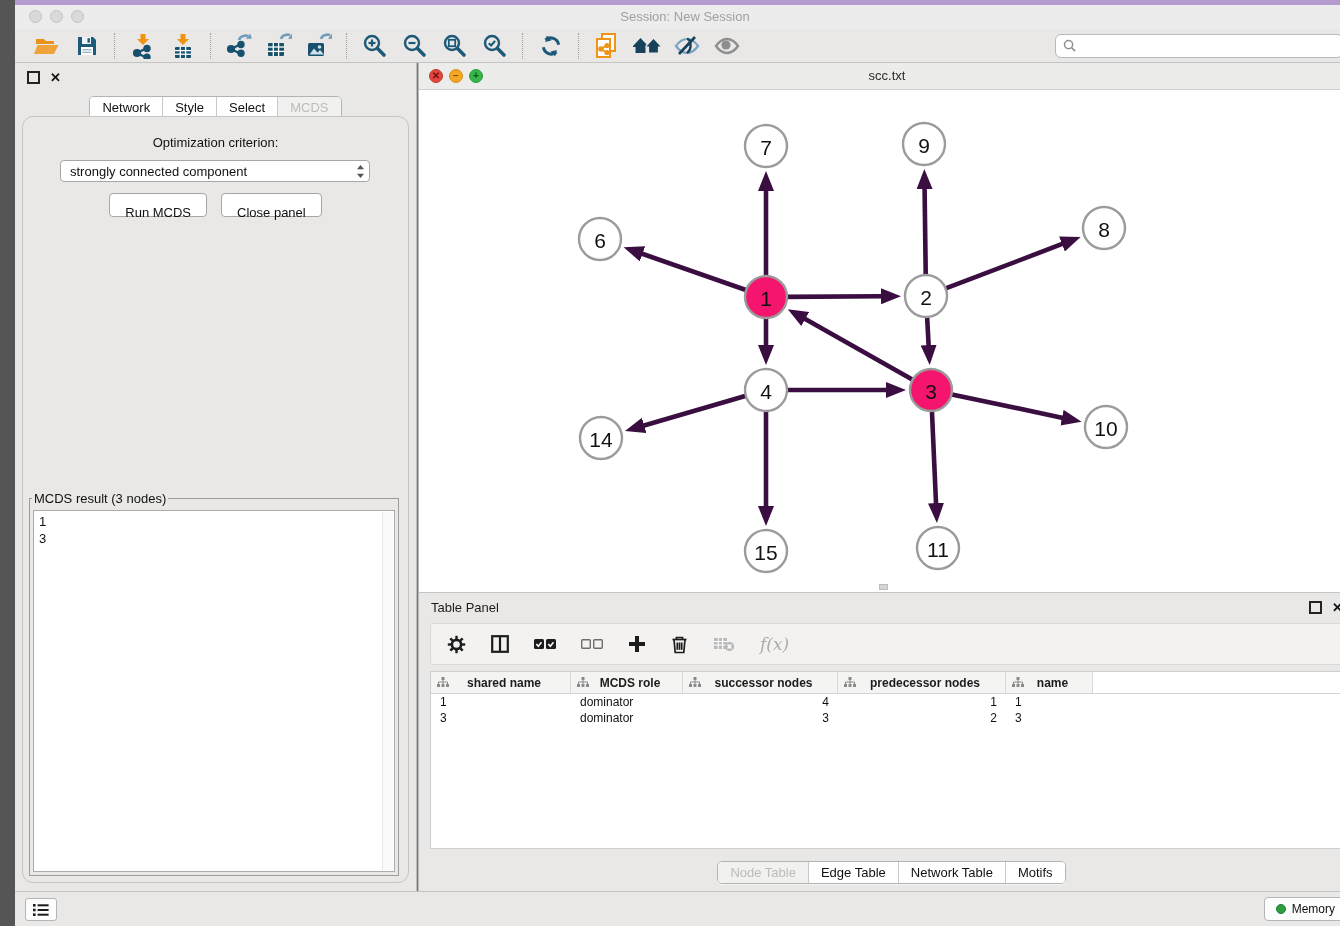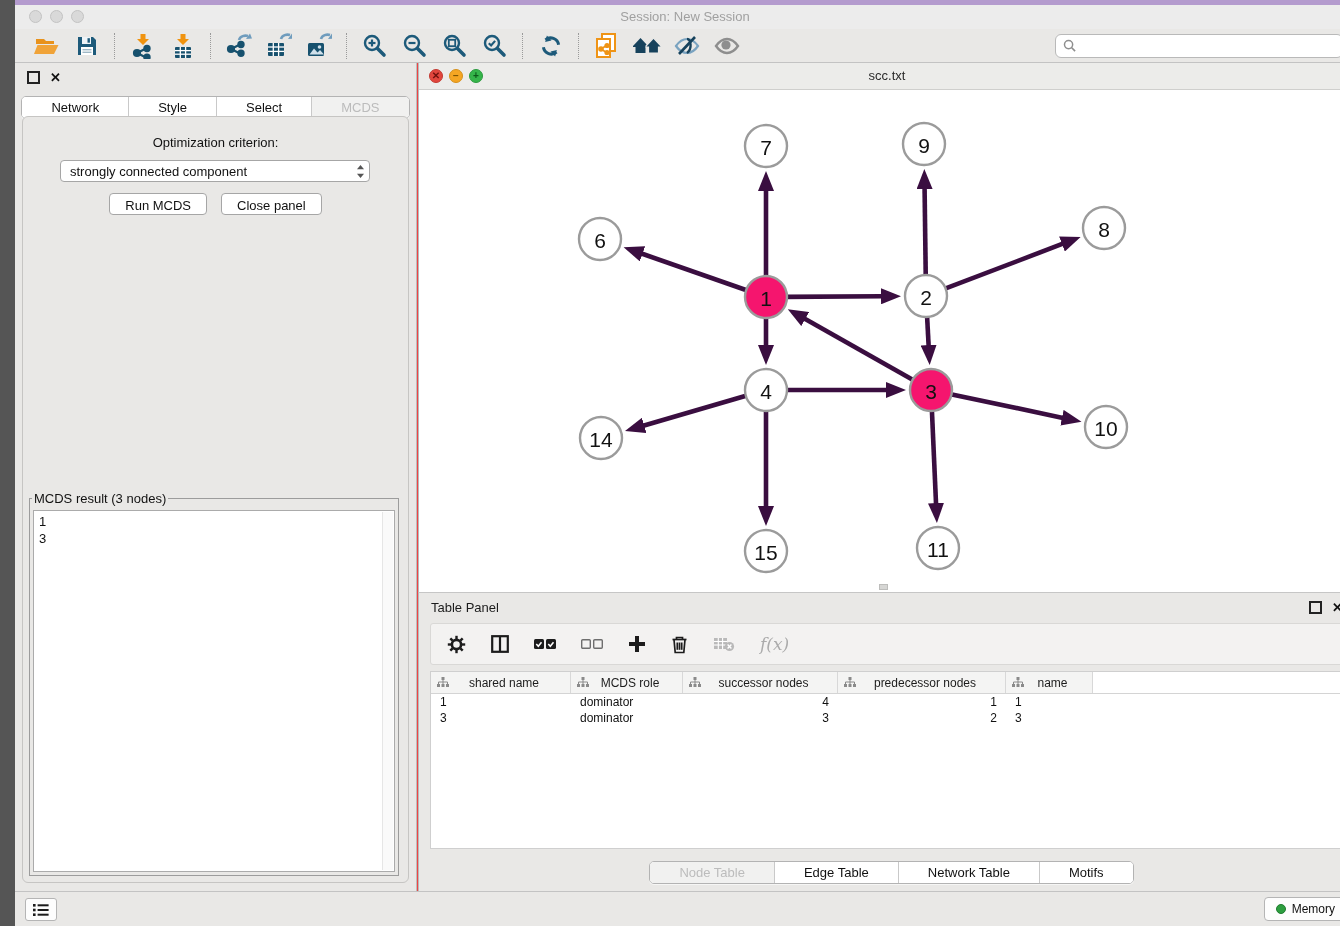--- a/index.html
+++ b/index.html
@@ -17,29 +17,29 @@
   .searchbox{margin-left:auto;width:288px;height:24px;background:#fff;border:1px solid #b9b9b9;border-radius:6px;display:flex;align-items:center;padding:0 7px;box-sizing:border-box;}
   .searchbox input{flex:1;border:none;outline:none;font-size:13px;font-family:inherit;background:transparent;margin-left:5px;}
   
   .control-panel{position:absolute;left:0;top:63px;width:402px;height:828px;background:#e9e8e6;border-right:1px solid #bdbdbd;box-sizing:border-box;}
   .panel-header{position:absolute;left:0;top:0;right:0;height:28px;display:flex;align-items:center;padding:0 12px;}
   .panel-title{font-size:13px;color:#1c1c1c;flex:1;}
   .win-float{width:9px;height:9px;border:2px solid #222;margin-right:10px;cursor:default;}
   .win-close{font-size:13px;font-weight:bold;color:#111;cursor:default;line-height:1;}
   .cp-tabs{position:absolute;left:0;right:0;top:33px;display:flex;justify-content:center;}
   .seg-group{display:inline-flex;border:1px solid #b3b3b3;border-radius:5px;overflow:hidden;background:#fff;box-shadow:0 1px 0 rgba(255,255,255,.6);}
-  .seg{padding:2px 29px;font-size:13px;color:#111;background:#fff;border-left:1px solid #c9c9c9;line-height:17px;cursor:default;white-space:nowrap;}
+  .seg{padding:2px 12px;font-size:13px;color:#111;background:#fff;border-left:1px solid #c9c9c9;line-height:17px;cursor:default;white-space:nowrap;}
   .seg:first-child{border-left:none;}
   .seg.active{color:#bcbcbc;background:#f1f1f0;}
-  .cp-inset{position:absolute;left:7px;right:7px;top:53px;bottom:8px;border:1px solid #c6c5c3;border-radius:6px;background:#e9e8e6;}
+  .cp-inset{position:absolute;left:7px;right:7px;top:53px;bottom:8px;border:1px solid #c6c5c3;border-radius:11px;background:#e9e8e6;}
   .opt-label{position:absolute;left:0;right:0;top:18px;text-align:center;font-size:13px;color:#111;}
   .dropdown{position:absolute;left:37px;top:43px;width:310px;height:22px;background:#fff;border:1px solid #a6a6a6;border-radius:4px;display:flex;align-items:center;padding:0 4px 0 9px;box-sizing:border-box;cursor:default;}
   .dropdown .dval{flex:1;font-size:13px;color:#111;}
   .btn-row{position:absolute;left:0;right:0;top:76px;display:flex;justify-content:center;gap:14px;}
-  .mac-btn{height:22px;padding:4px 15px;background:#fff;border:1px solid #a6a6a6;border-radius:4px;font-size:13px;font-family:inherit;color:#111;cursor:default;}
+  .mac-btn{height:22px;padding:11px 15px;background:#fff;border:1px solid #a6a6a6;border-radius:4px;font-size:13px;font-family:inherit;color:#111;cursor:default;}
   .result-fieldset{position:absolute;left:6px;right:9px;top:374px;bottom:6px;border:1px solid #9c9c9c;margin:0;padding:0;}
   .result-fieldset legend{font-size:13px;color:#111;padding:0 2px;margin-left:2px;}
   .result-area{position:absolute;left:3px;right:3px;top:4px;bottom:3px;background:#fff;border:1px solid #ababab;}
   .result-text{position:absolute;left:5px;top:2px;font-size:13px;line-height:17px;color:#111;white-space:pre;}
   .vtrack{position:absolute;top:1px;bottom:1px;right:1px;width:10px;background:#fafafa;border-left:1px solid #e6e6e6;}
   
   .net-win{position:absolute;left:403px;top:63px;width:937px;height:529px;background:#fff;box-sizing:border-box;border-left:1px solid #b9b9b9;}
   .net-titlebar{position:absolute;left:0;top:0;right:0;height:26px;background:#ececea;border-bottom:1px solid #cfcfcd;}
   .net-lights{position:absolute;left:10px;top:6px;display:flex;gap:6px;}
   .tl{width:14px;height:14px;border-radius:50%;box-sizing:border-box;font-size:10px;font-weight:bold;display:flex;align-items:center;justify-content:center;line-height:1;cursor:default;}
@@ -49,21 +49,21 @@
   .net-title{position:absolute;left:0;right:0;top:0;text-align:center;font-size:13px;color:#2b2b2b;line-height:26px;}
   .net-canvas{position:absolute;left:0;top:27px;width:936px;height:502px;background:#fff;}
   .net-grip{position:absolute;left:460px;bottom:2px;width:9px;height:6px;background:#d6d6d4;border:1px solid #bdbdbb;box-sizing:border-box;}
   
   .table-panel{position:absolute;left:403px;top:592px;width:937px;height:299px;background:#e9e8e6;box-sizing:border-box;border-left:1px solid #b9b9b9;border-top:1px solid #c6c6c6;}
   .tp-toolbar{position:absolute;left:11px;right:11px;top:30px;height:42px;background:#f3f2f1;border:1px solid #d9d8d6;border-radius:3px;display:flex;align-items:center;padding-left:16px;gap:25px;box-sizing:border-box;}
   .tpt-btn{background:none;border:none;padding:0;display:flex;justify-content:center;cursor:default;}
   .fx-label{font-family:"DejaVu Serif",serif;font-style:italic;color:#ababab;font-size:17px;}
   .tablewrap{position:absolute;left:11px;right:11px;top:78px;bottom:42px;background:#fff;border:1px solid #cfcfcf;overflow:hidden;}
   .thead{display:flex;height:21px;border-bottom:1px solid #d4d4d4;}
-  .th{display:flex;align-items:center;background:#f4f4f3;border-right:1px solid #d8d8d8;box-sizing:border-box;height:21px;cursor:default;}
+  .th{display:flex;align-items:center;background:#f4f4f3;border-right:1px solid #d8d8d8;box-sizing:border-box;height:21px;cursor:default;font-weight:bold;}
   .th .ticon{margin:0 3px 0 6px;display:flex;}
   .th .tlabel{flex:1;text-align:center;font-size:12px;color:#1c1c1c;padding-right:14px;white-space:nowrap;overflow:hidden;}
   .tr{display:flex;height:16px;align-items:center;}
   .td{font-size:12px;color:#111;box-sizing:border-box;white-space:nowrap;overflow:hidden;cursor:default;}
   .td.left{text-align:left;padding-left:9px;}
   .td.right{text-align:right;padding-right:9px;}
   .tp-tabs{position:absolute;left:9px;right:0;bottom:7px;display:flex;justify-content:center;}
   
   .statusbar{position:absolute;left:0;top:891px;width:1340px;height:35px;background:#e9e8e6;border-top:1px solid #c3c3c3;box-sizing:border-box;}
   .sb-left-btn{position:absolute;left:10px;top:6px;width:32px;height:23px;background:#fdfdfd;border:1px solid #b5b5b5;border-radius:3px;display:flex;align-items:center;justify-content:center;cursor:default;}

